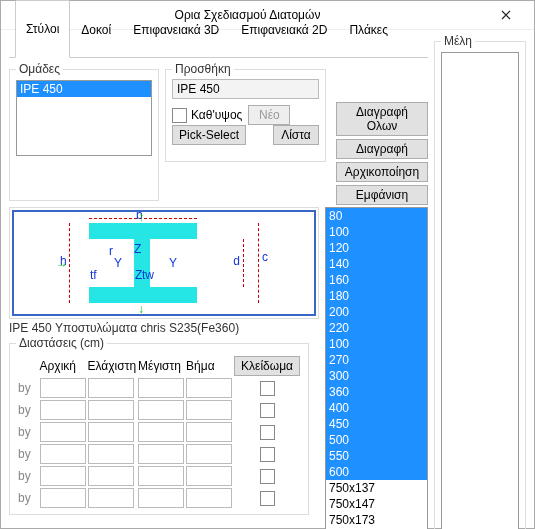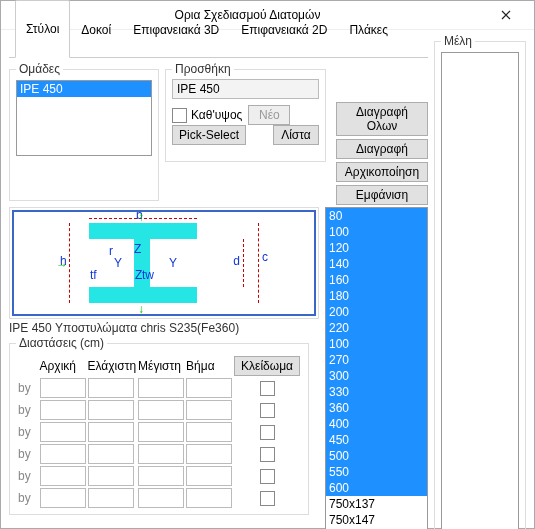--- a/index.html
+++ b/index.html
@@ -145,21 +145,20 @@
             <div class="list-item selected">100</div>
             <div class="list-item selected">120</div>
             <div class="list-item selected">140</div>
             <div class="list-item selected">160</div>
             <div class="list-item selected">180</div>
             <div class="list-item selected">200</div>
             <div class="list-item selected">220</div>
             <div class="list-item selected">100</div>
             <div class="list-item selected">270</div>
             <div class="list-item selected">300</div>
-            <div class="list-item selected">330</div>
             <div class="list-item selected">360</div>
             <div class="list-item selected">400</div>
             <div class="list-item selected">450</div>
             <div class="list-item selected">500</div>
             <div class="list-item selected">550</div>
             <div class="list-item selected">600</div>
             <div class="list-item">750x137</div>
             <div class="list-item">750x147</div>
             <div class="list-item">750x173</div>
           </div>

